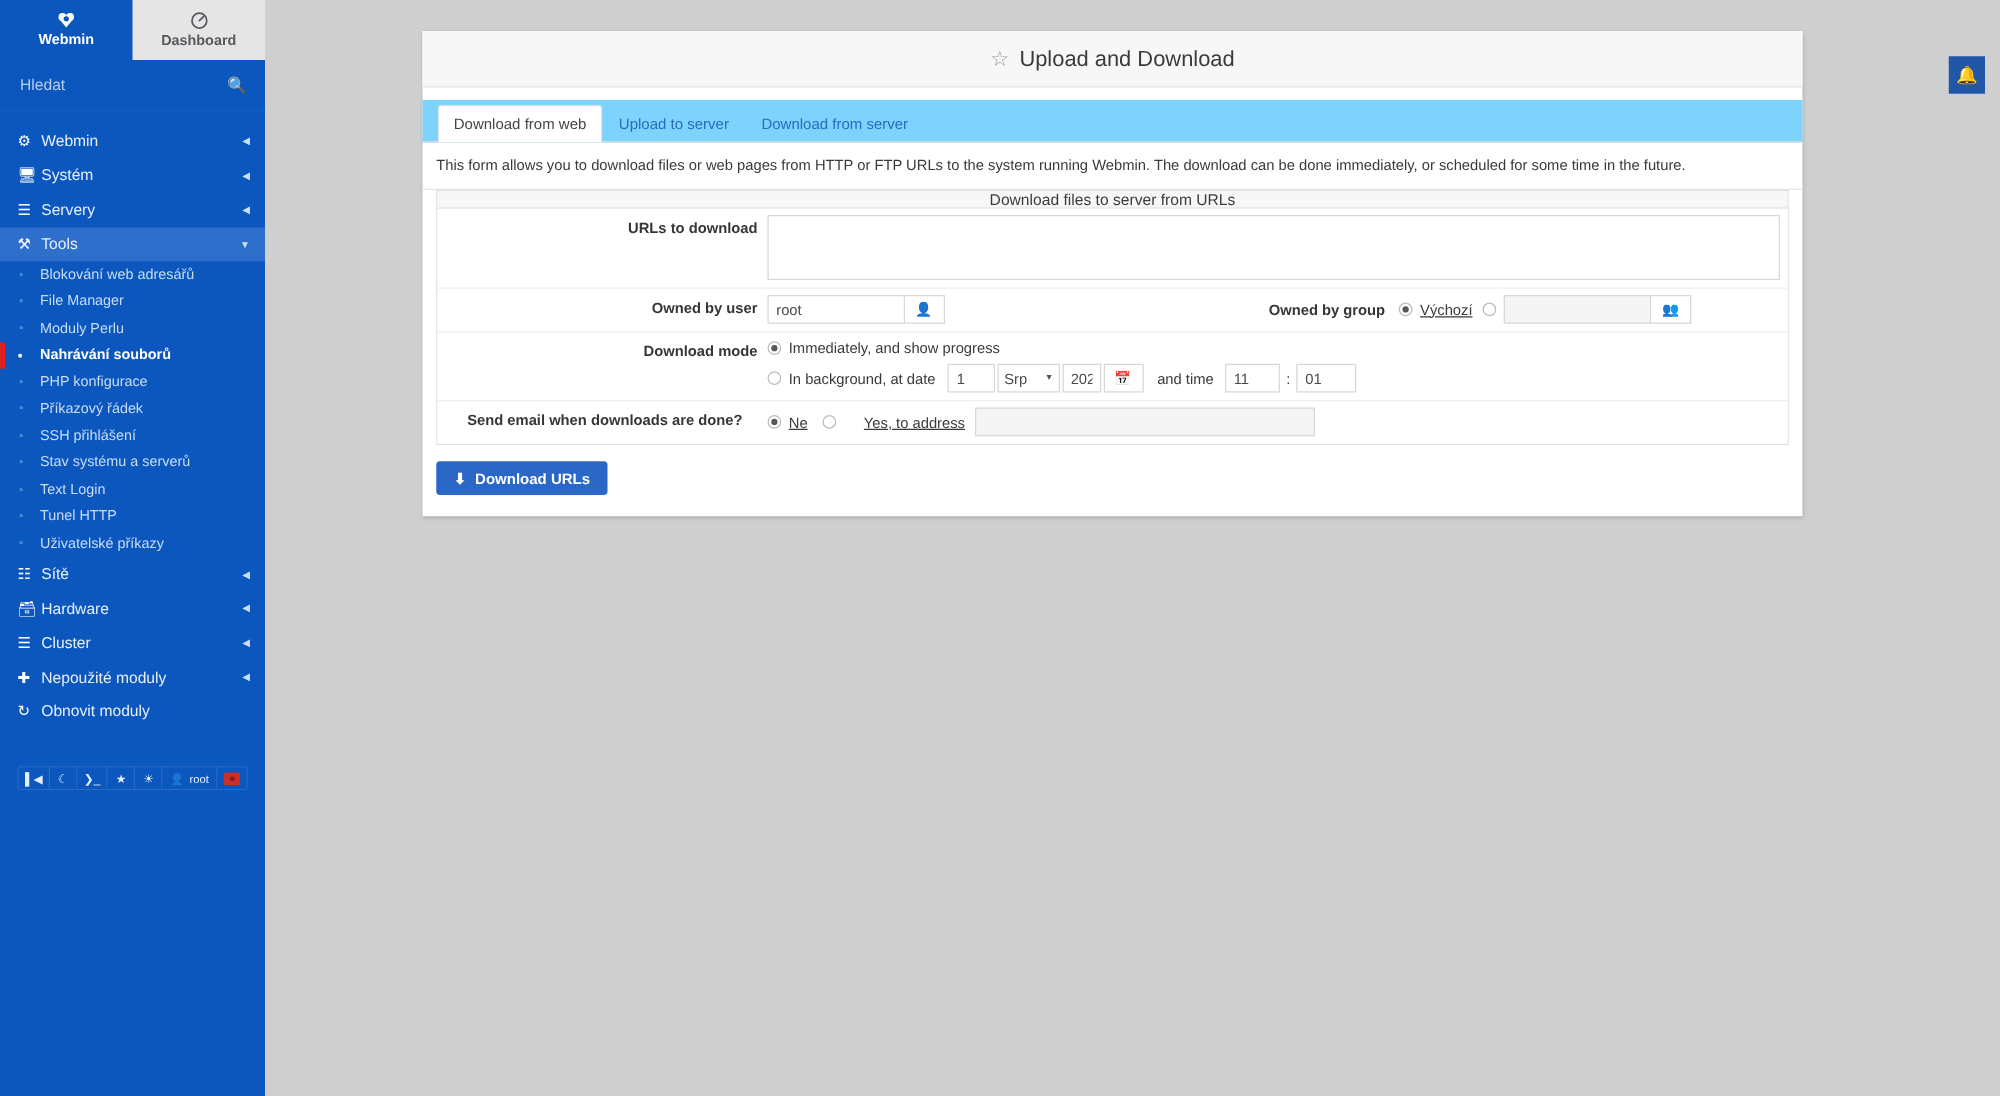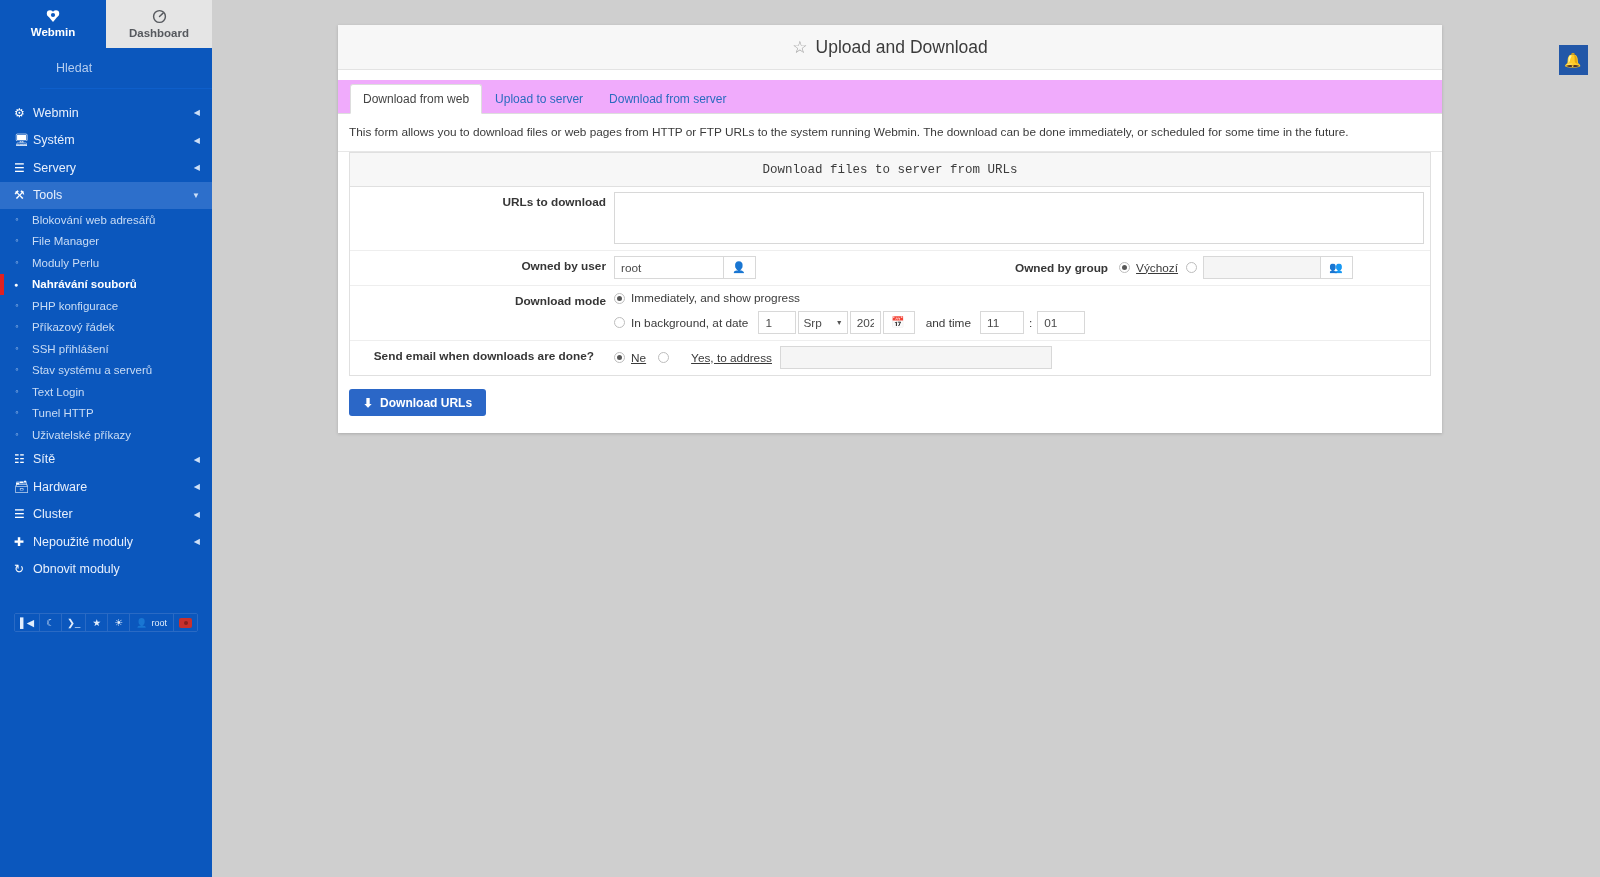--- a/index.html
+++ b/index.html
@@ -28,21 +28,20 @@
     cursor: pointer; line-height: 1.1;
   }
   .side-tab.active { background: #0b57bd; color: #ffffff; }
   .side-tab.inactive { background: #e5e5e5; color: #56595e; }
   .side-tab svg { display:block; margin-bottom:3px; }
 
   .search-row {
     height: 41px; display: flex; align-items: center;
     padding: 0 14px; border-bottom: 1px solid #0e5fcb;
     background: #0b57bd;
-    margin-left: 40px;
   }
   .search-row input {
     flex: 1; background: transparent; border: 0; outline: 0;
     color: #cfe0f6; font-size: 12.5px;
     font-family: "Liberation Sans", sans-serif;
   }
   .search-row input::placeholder { color: #b5cdef; }
   .search-ico { color: #dce9fb; font-size: 13px; }
 
   .nav { padding-top: 10px; }
@@ -116,21 +115,21 @@
     display: flex; align-items: center; justify-content: center;
     gap: 8px;
   }
   .card-header .star { color: #9a9a9a; font-size: 17px; }
   .card-header .title { font-size: 17.5px; color: #3b3b3b; }
 
   .tabs {
     display: flex; align-items: flex-end;
     height: 34px; padding: 0 12px;
     border-bottom: 1px solid #dddddd;
-    background: #f0abfc;
+    background: #7dd3fc;
     margin-top: 10px;
     text-align: right;
   }
   .tab {
     font-size: 12px; padding: 7px 12px 7px;
     color: #2a6bbf; cursor: pointer;
     border: 1px solid transparent;
     position: relative; top: 1px;
   }
   .tab.active {
@@ -140,24 +139,24 @@
   }
 
   .intro {
     font-size: 11.8px; color: #3a3a3a;
     padding: 11px 12px 12px 11px;
     border-bottom: 1px solid #e7e7e7;
   }
 
   .panel { margin: 0 11px; border: 1px solid #e0e0e0; }
   .panel-title {
-    height: 34px; background: #f7f7f7;
+    height: 14px; background: #f7f7f7;
     border-bottom: 1px solid #e0e0e0;
     display: flex; align-items: center; justify-content: center;
-    font-size: 12.5px; color: #3c3c3c; font-family: Liberation Mono, monospace;
+    font-size: 12.5px; color: #3c3c3c;
   }
   .panel-body { background: #fff; }
 
   .frow { display: flex; align-items: flex-start; border-bottom: 1px solid #eeeeee; }
   .frow:last-child { border-bottom: 0; }
   .flab {
     width: 264px; flex: 0 0 264px;
     text-align: right; padding: 8px 8px 8px 0;
     font-size: 11.8px; font-weight: bold; color: #363636;
   }

